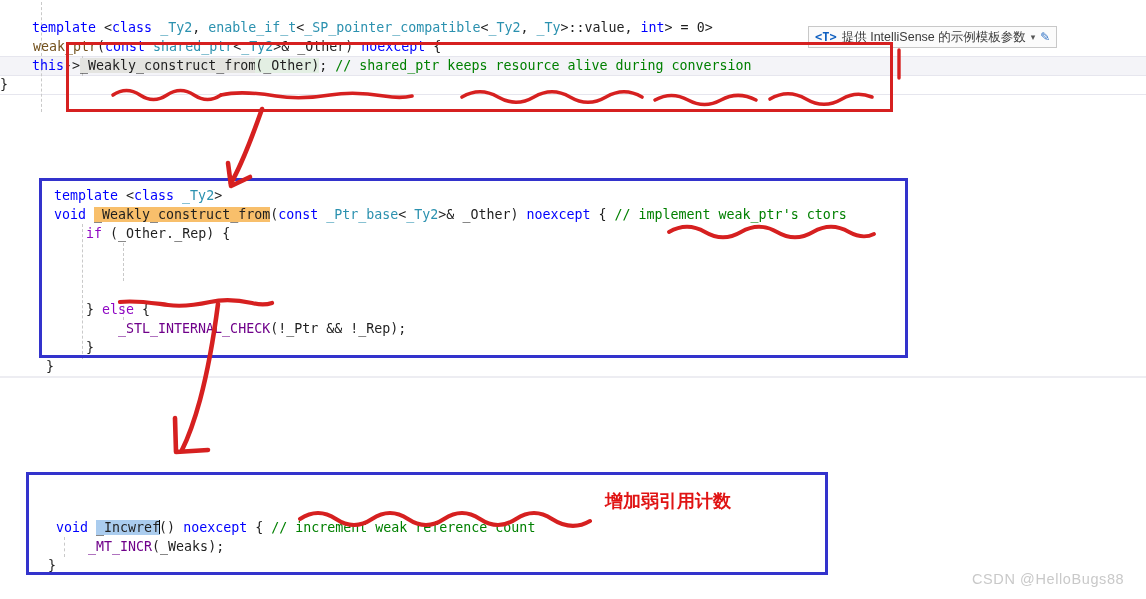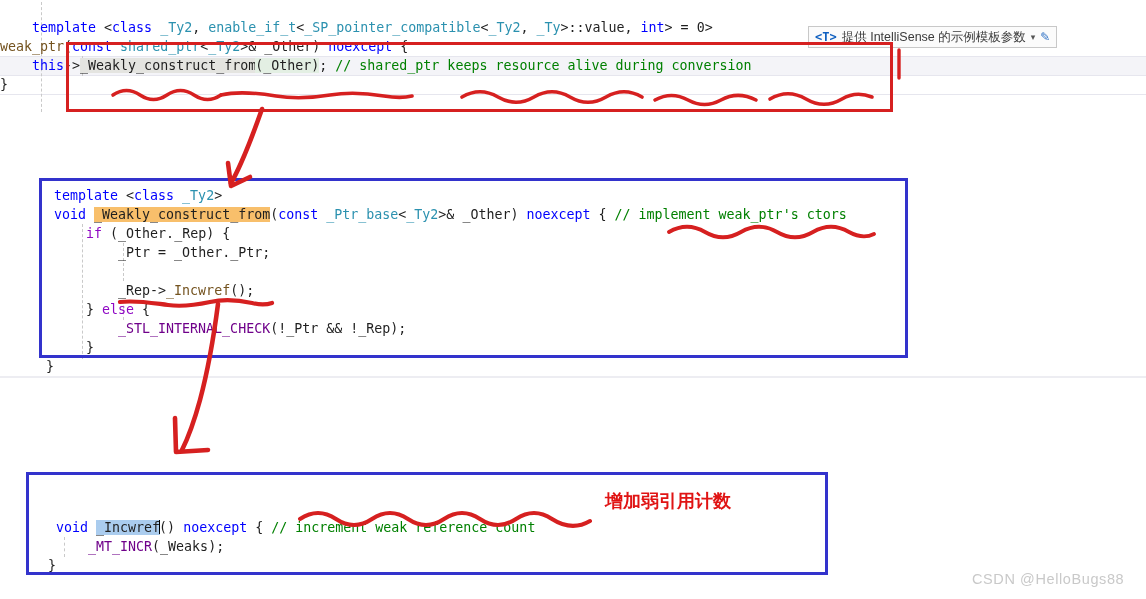--- a/index.html
+++ b/index.html
@@ -16,21 +16,21 @@
   .code-surface{position:absolute;background:#ffffff;white-space:pre;
     font-family:"DejaVu Sans Mono","Liberation Mono",monospace;
     font-size:13.3px;line-height:20px;letter-spacing:0px;color:#1f1f1f;padding-left:27px;}
 
   .ln{height:20px;white-space:pre;}
 
   
   .kw   {color:#0000ff;}           
   .typ  {color:#2b91af;}           
   .id   {color:#1f1f1f;}           
-  .fn   {color:#74531f;}           
+  .fn   {color:#74531f;margin-left:33px;}           
   .cmt  {color:#008000;}           
   .mac  {color:#6f008a;}           
   .pun  {color:#1f1f1f;}
   .num  {color:#1f1f1f;}
   .ctl  {color:#8f08c4;margin-top:48px;}
 
   
   .hl-orange{background:#f8bf6b;}
   .hl-blue{background:#aaccee;}
   .hl-grey{background:#e4e4e0;}
@@ -117,24 +117,22 @@
     <div class="guide" style="left:123px;top:57px;height:38px;"></div>
     <div class="guide" style="left:123px;top:114px;height:20px;"></div>
     <div class="bandline" style="left:0px;top:190px;width:1146px;background:#ededf2;height:2px;"></div>
 
     <div class="ln" style="position:absolute;left:54px;top:0;"><span class="kw">template</span><span class="pun"> &lt;</span><span class="kw">class</span><span class="pun"> </span><span class="typ">_Ty2</span><span class="pun">&gt;</span></div>
 
     <div class="ln" style="position:absolute;left:54px;top:19px;"><span class="kw">void</span><span class="pun"> </span><span class="hl-orange">_Weakly_construct_from</span><span class="pun">(</span><span class="kw">const</span><span class="pun"> </span><span class="typ">_Ptr_base</span><span class="pun">&lt;</span><span class="typ">_Ty2</span><span class="pun">&gt;&amp; </span><span class="id">_Other</span><span class="pun">) </span><span class="kw">noexcept</span><span class="pun"> { </span><span class="cmt">// implement weak_ptr's ctors</span></div>
 
     <div class="ln" style="position:absolute;left:54px;top:38px;"><span class="pun">    </span><span class="ctl">if</span><span class="pun"> (</span><span class="id">_Other</span><span class="pun">.</span><span class="id">_Rep</span><span class="pun">) {</span></div>
 
-    <div class="ln" style="position:absolute;left:54px;top:57px;"><span class="pun">        </span><span class="id">_Ptr</span><span class="pun"> = </span><span class="id">_Other</span><span class="pun">.</span><span class="id">_Ptr</span><span class="pun">;</span></div>
 
 
-    <div class="ln" style="position:absolute;left:54px;top:95px;"><span class="pun">        </span><span class="id">_Rep</span><span class="pun">-&gt;</span><span class="fn">_Incwref</span><span class="pun">();</span></div>
 
     <div class="ln" style="position:absolute;left:54px;top:114px;"><span class="pun">    } </span><span class="ctl">else</span><span class="pun"> {</span></div>
 
     <div class="ln" style="position:absolute;left:54px;top:133px;"><span class="pun">        </span><span class="mac">_STL_INTERNAL_CHECK</span><span class="pun">(!</span><span class="id">_Ptr</span><span class="pun"> &amp;&amp; !</span><span class="id">_Rep</span><span class="pun">);</span></div>
 
     <div class="ln" style="position:absolute;left:54px;top:152px;"><span class="pun">    }</span></div>
 
     <div class="ln" style="position:absolute;left:46px;top:171px;"><span class="pun">}</span></div>
   </div>
 

